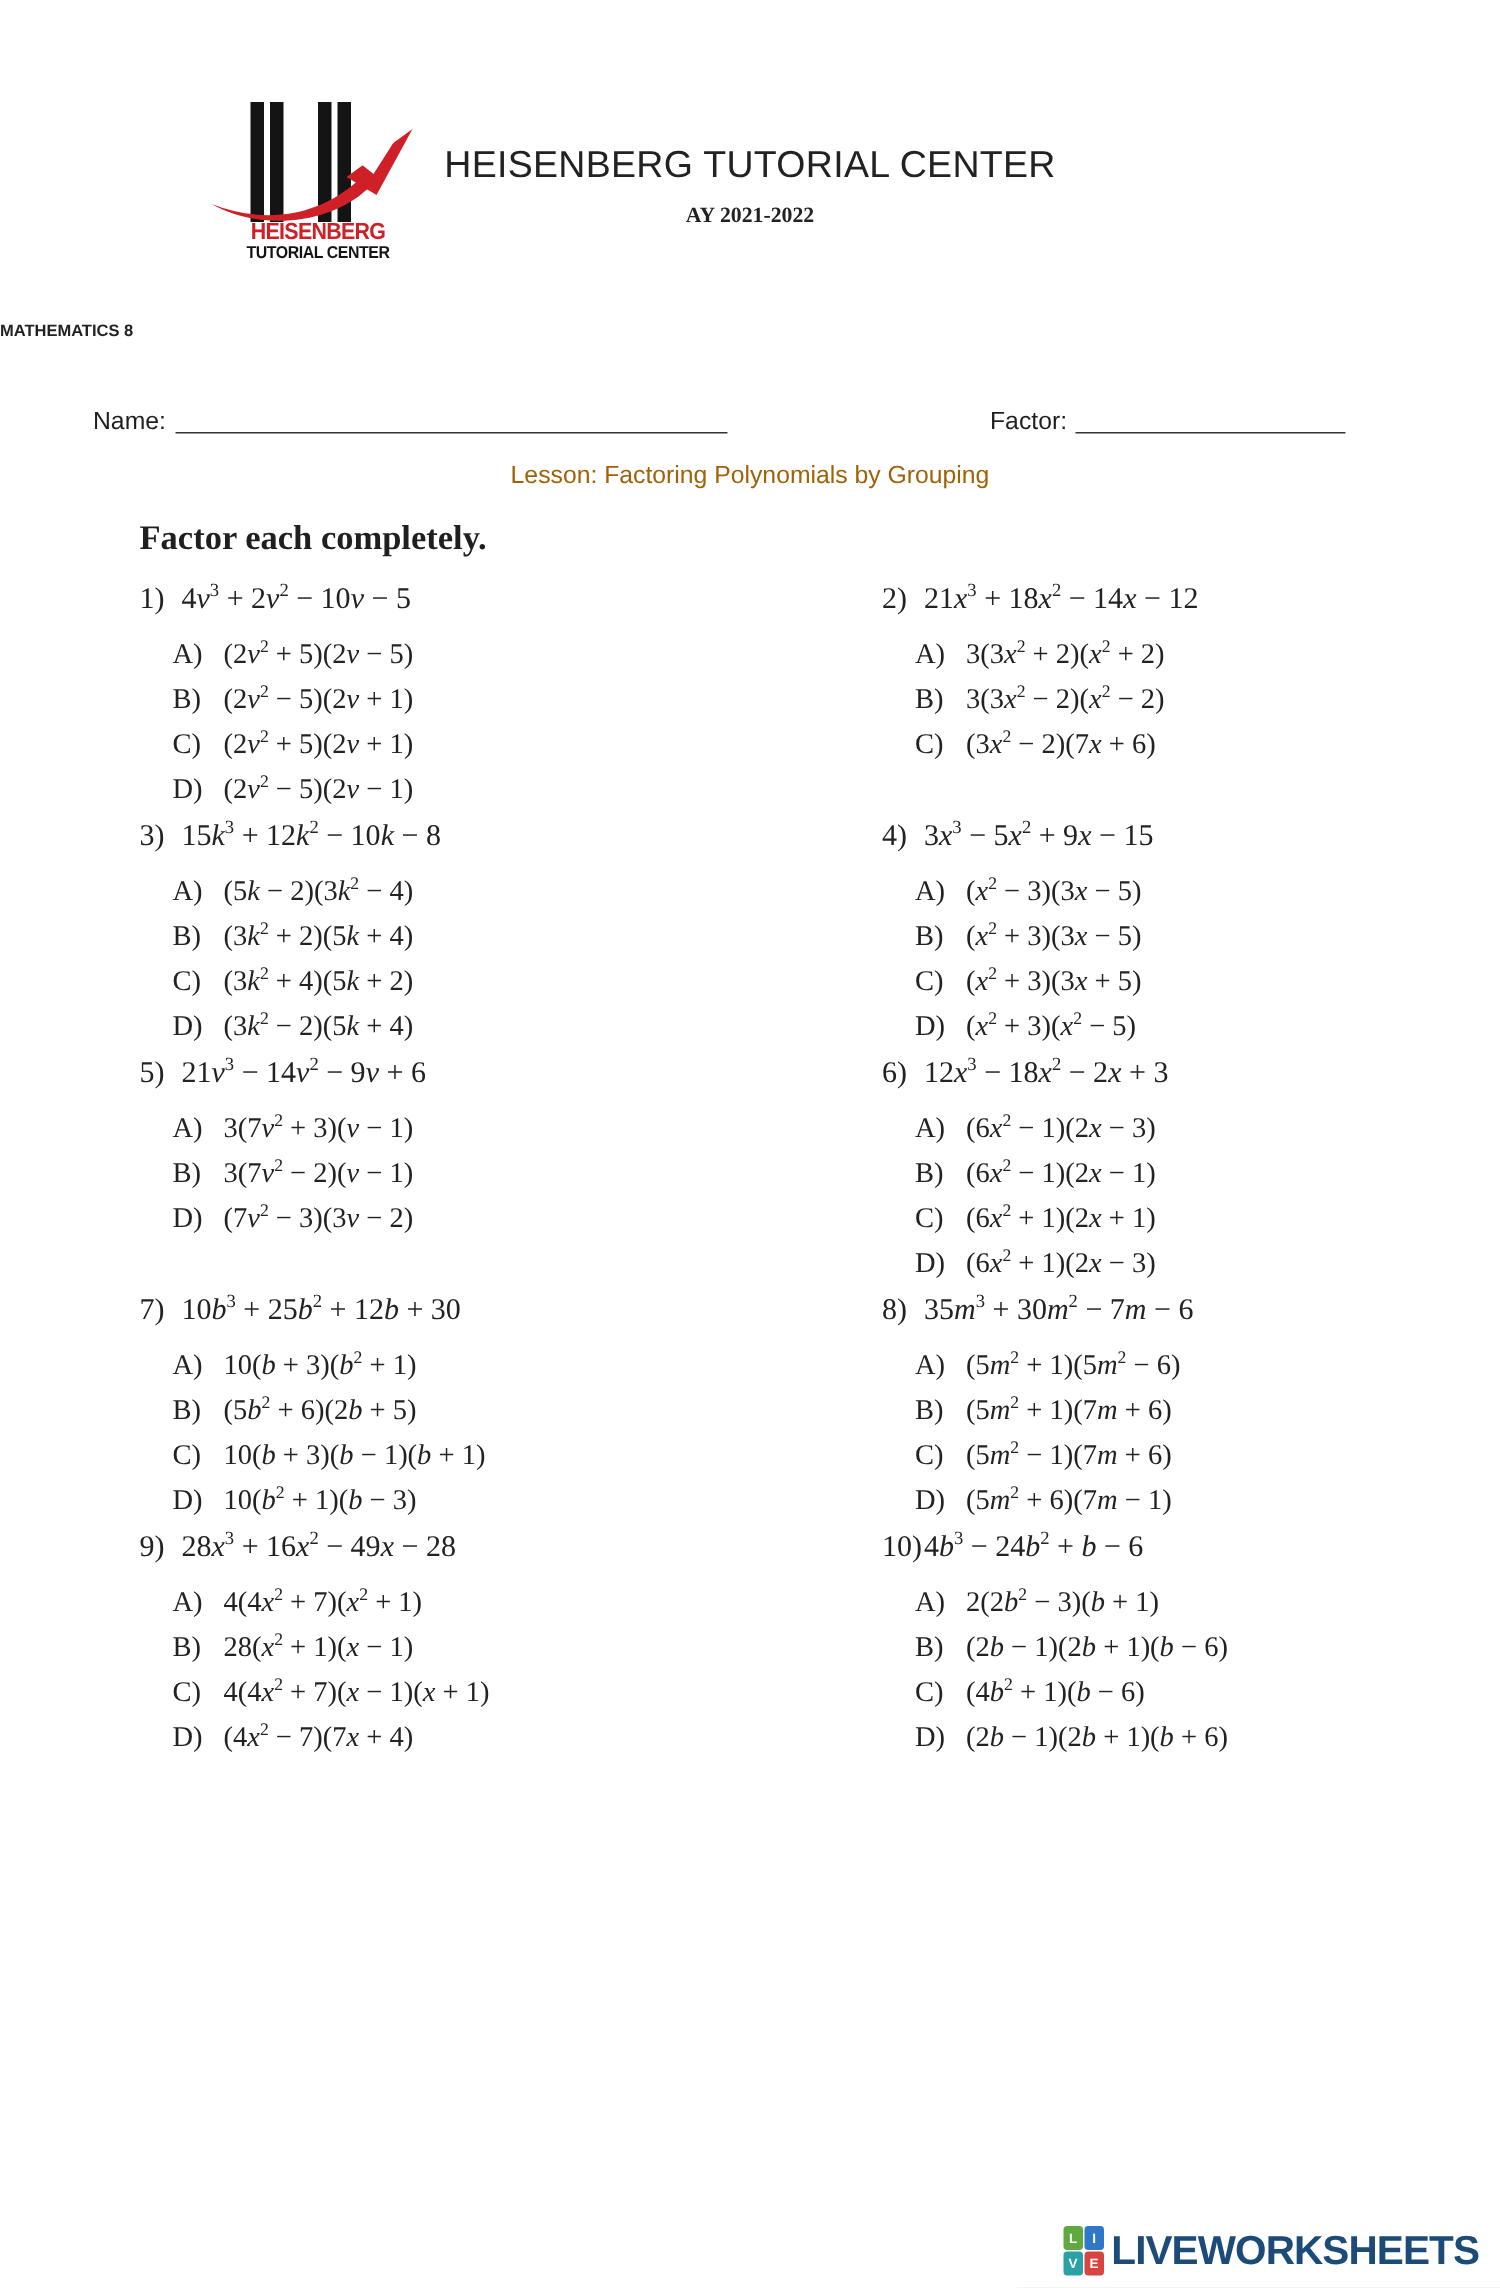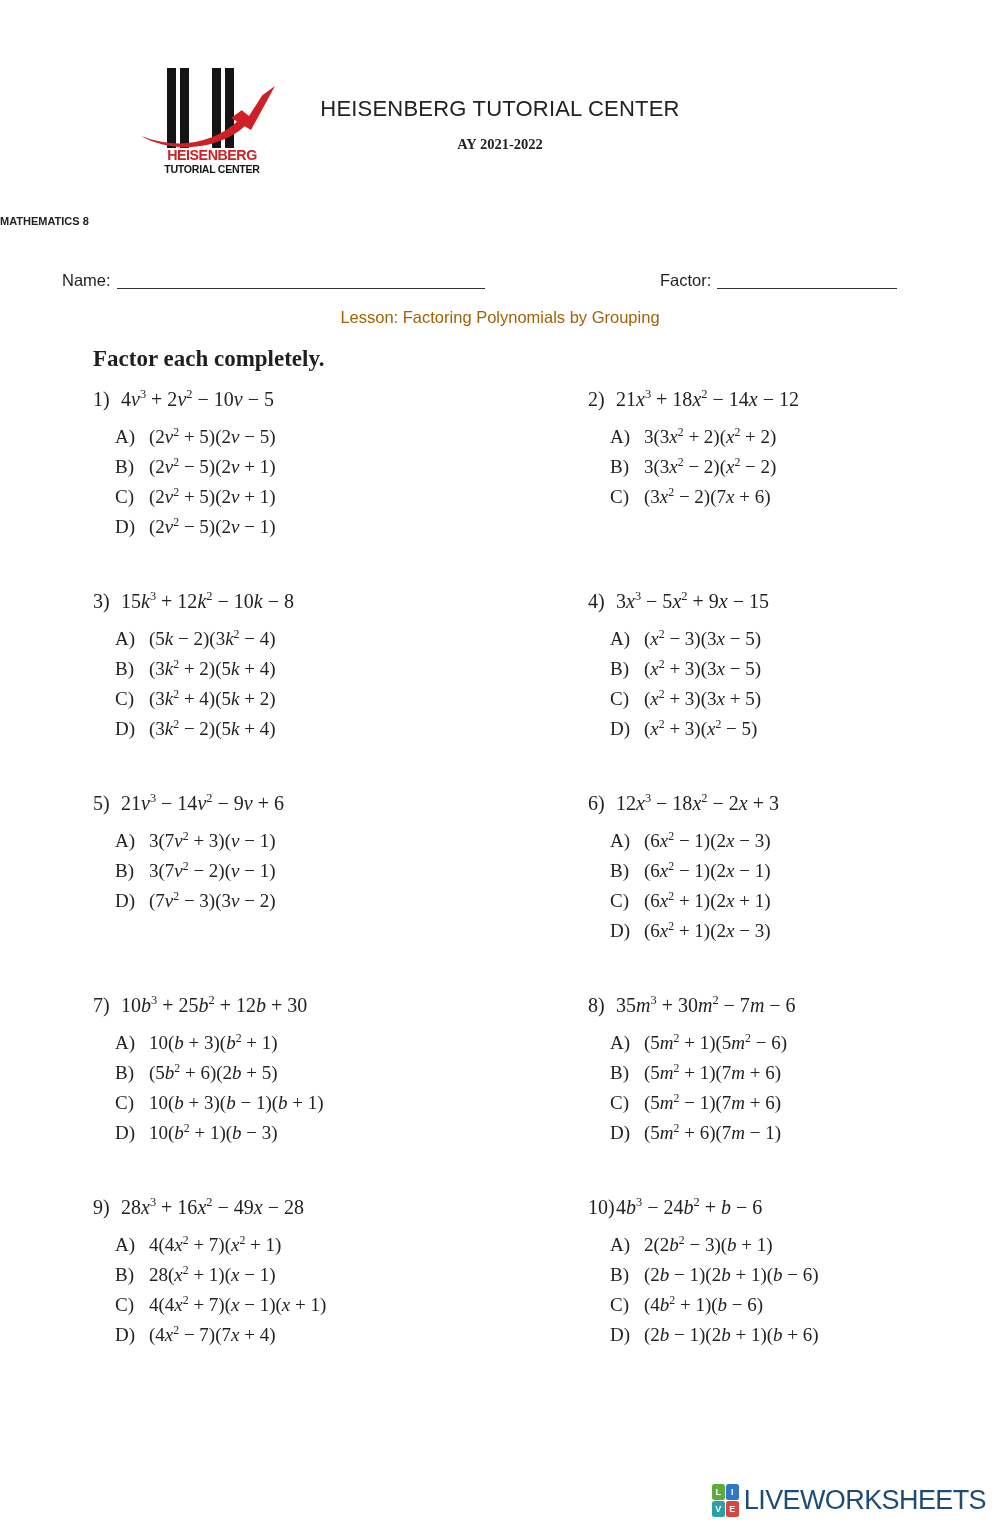--- a/index.html
+++ b/index.html
@@ -21,21 +21,21 @@
     transform:scaleX(0.92); color:#cf2027; white-space:nowrap;
   }
   .logo-line2 {
     position:absolute; top:103px; left:0; width:100%; text-align:center;
     font-weight:bold; font-size:11.5px; letter-spacing:-0.3px;
     transform:scaleX(0.92); color:#141414; white-space:nowrap;
   }
 
   
   .title1 { position:absolute; top:96px; left:0; width:100%; text-align:center;
-            font-size:22px; color:#222; letter-spacing:0.2px; }
+            font-size:25px; color:#222; letter-spacing:0.2px; }
   .title2 { position:absolute; top:136px; left:0; width:100%; text-align:center;
             font-size:14.5px; font-weight:bold; color:#222;font-family:Liberation Serif, serif; }
   .subject { position:absolute; top:215px; left:0; width:100%; 
              font-size:11px; font-weight:bold; color:#222; }
 
   
   .name-block { position:absolute; top:271px; left:62px; font-size:16.5px; white-space:nowrap; }
   .score-block { position:absolute; top:271px; left:660px; font-size:16.5px; white-space:nowrap; }
   .blank-line { display:inline-block; border-bottom:1.6px solid #333; height:18px;
                 vertical-align:-3px; margin-left:6px; }
@@ -44,38 +44,38 @@
 
   .lesson { position:absolute; top:308px; left:0; width:100%; text-align:center;
             font-size:16.5px; color:#a16207; }
 
   .instruction { position:absolute; top:346px; left:93px;
                  font-family:"Liberation Serif", serif; font-weight:bold; font-size:23px; }
 
   
   .problems {
     position:absolute; top:388px; left:93px; right:10px;
-    display:grid; grid-template-columns:495px 1fr; row-gap:44px;
+    display:grid; grid-template-columns:495px 1fr; 
     font-family:"Liberation Serif", serif; color:#222;
   }
   .problem { }
   .stem { height:38px; font-size:20px; white-space:nowrap; }
   .p-num { display:inline-block; min-width:28px; }
   .choice { height:30px; padding-left:22px; font-size:19px; white-space:nowrap; }
   .choice-label { display:inline-block; min-width:34px; }
   .math i { font-family:"Liberation Serif", serif; font-style:italic; }
   .math sup { font-size:0.62em; line-height:0; vertical-align:super; }
 
   
   .footer { position:absolute; top:1484px; right:14px; display:flex; align-items:center; }
   .tiles { display:grid; grid-template-columns:13px 13px; grid-auto-rows:16px; gap:1px;
            margin-right:5px; }
   .tile { border-radius:2.5px; color:#fff; font-size:9px; font-weight:bold;
           line-height:16px; text-align:center; }
-  .brand { font-size:27px; font-weight:normal; letter-spacing:-0.6px; }
+  .brand { font-size:27px; font-weight:bold; letter-spacing:-0.6px; }
 </style>
 </head>
 <body>
 
 <div class="page">
 
   <div class="logo">
     <div class="bar b1"></div>
     <div class="bar b2"></div>
     <div class="bar b3"></div>

